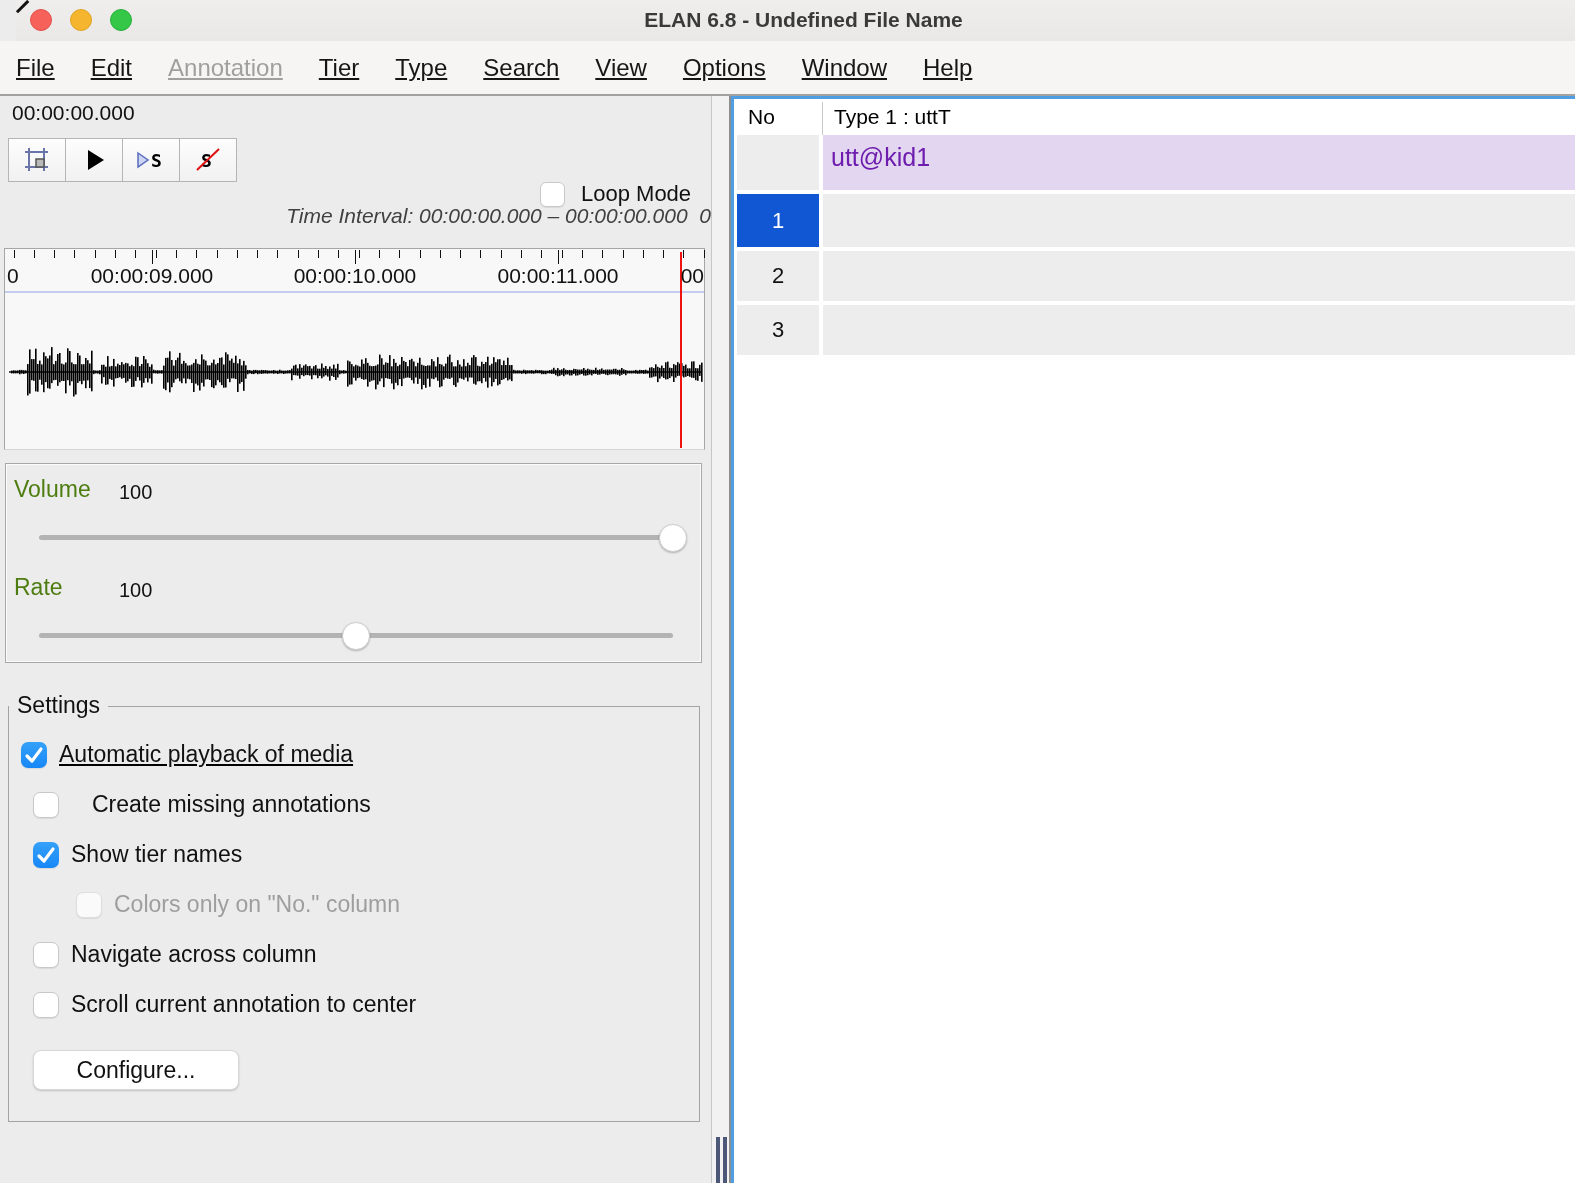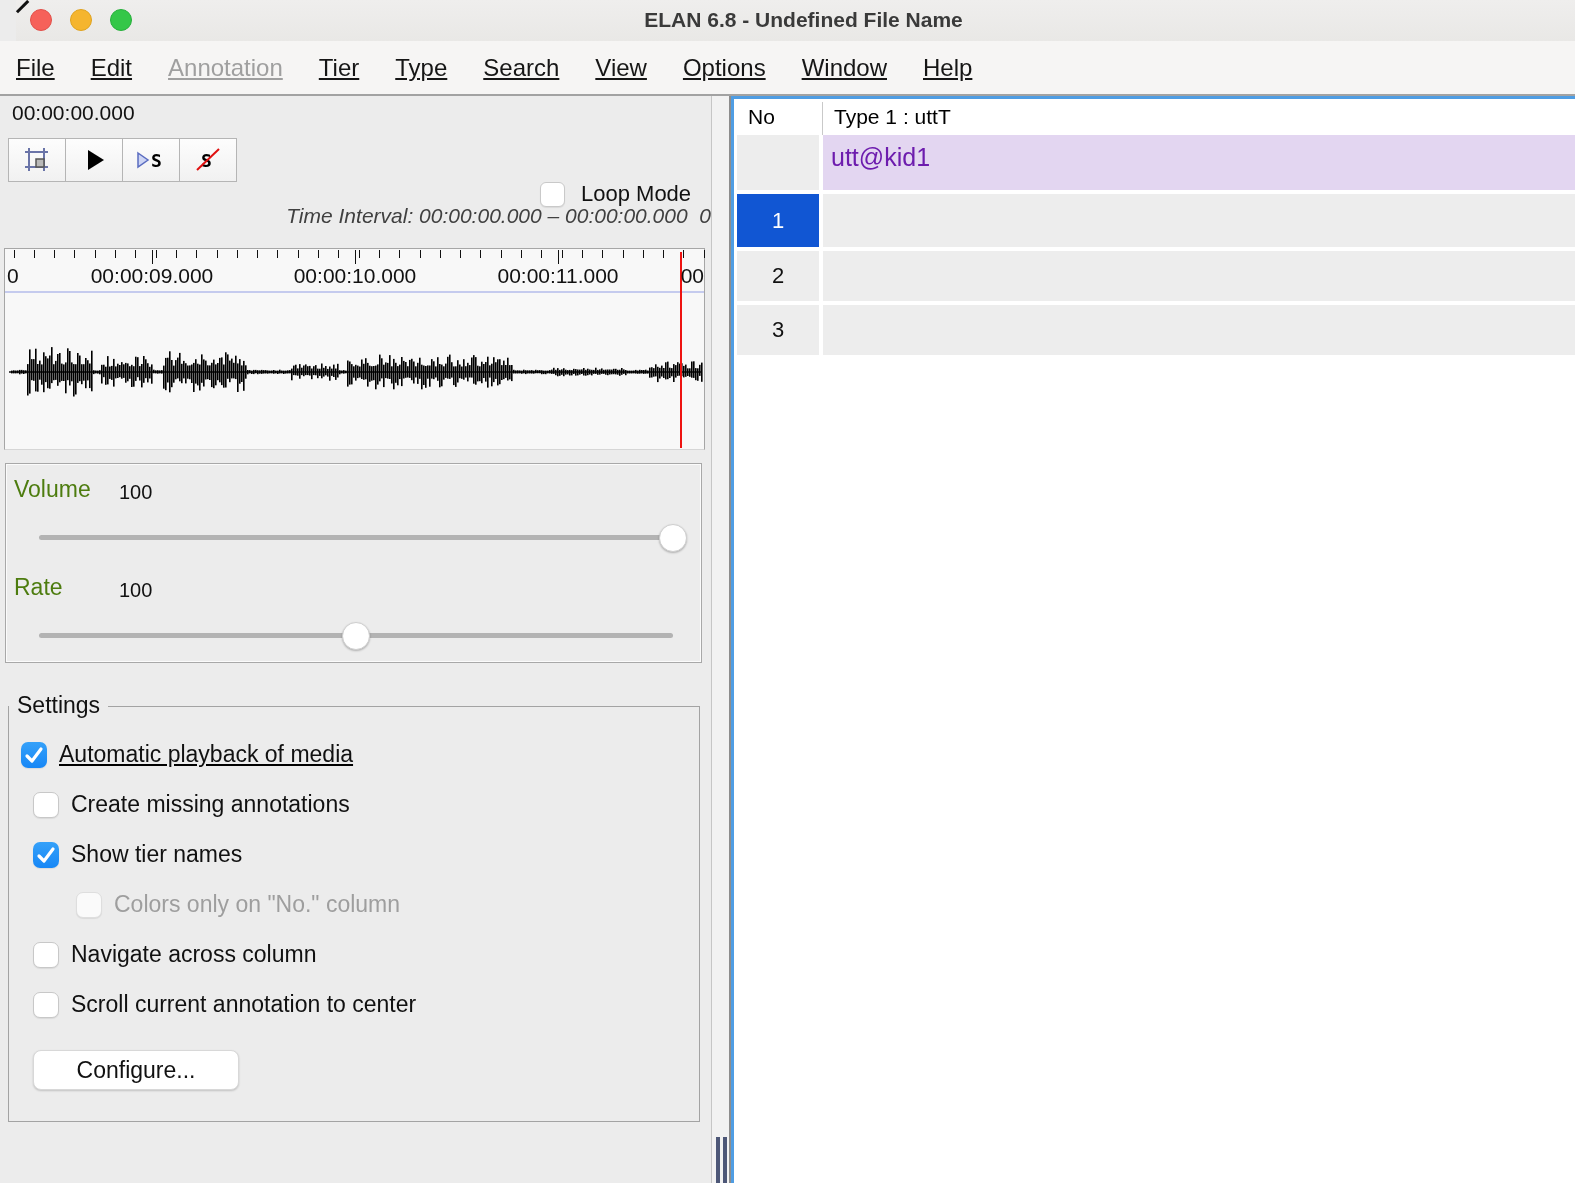--- a/index.html
+++ b/index.html
@@ -573,21 +573,21 @@
 
     <div class="settings-box" id="settingsbox">
       <div class="settings-title">Settings</div>
       <button class="configure-btn">Configure...</button>
     <div class="chk-row" style="left: 12px; top: 34px; text-decoration: underline;">
           <div class="chk checked" style="background: linear-gradient(rgb(53, 161, 249), rgb(23, 135, 246));"><svg width="26" height="26" viewBox="0 0 26 26">
               <polyline points="6,14 11,19 20,7" fill="none" stroke="#fff" stroke-width="3.2" stroke-linecap="round" stroke-linejoin="round"></polyline>
             </svg></div>
           <div class="lbl">Automatic playback of media</div>
         </div>
-        <div class="chk-row" style="left: 24px; top: 84px;">
+        <div class="chk-row" style="left: 24px; top: 84px; gap: 21px;">
           <div class="chk"></div>
           <div class="lbl">Create missing annotations</div>
         </div>
         <div class="chk-row" style="left: 24px; top: 134px;">
           <div class="chk checked" style="background: linear-gradient(rgb(53, 161, 249), rgb(23, 135, 246));"><svg width="26" height="26" viewBox="0 0 26 26">
               <polyline points="6,14 11,19 20,7" fill="none" stroke="#fff" stroke-width="3.2" stroke-linecap="round" stroke-linejoin="round"></polyline>
             </svg></div>
           <div class="lbl">Show tier names</div>
         </div>
         <div class="chk-row disabled" style="left: 67px; top: 184px;">

